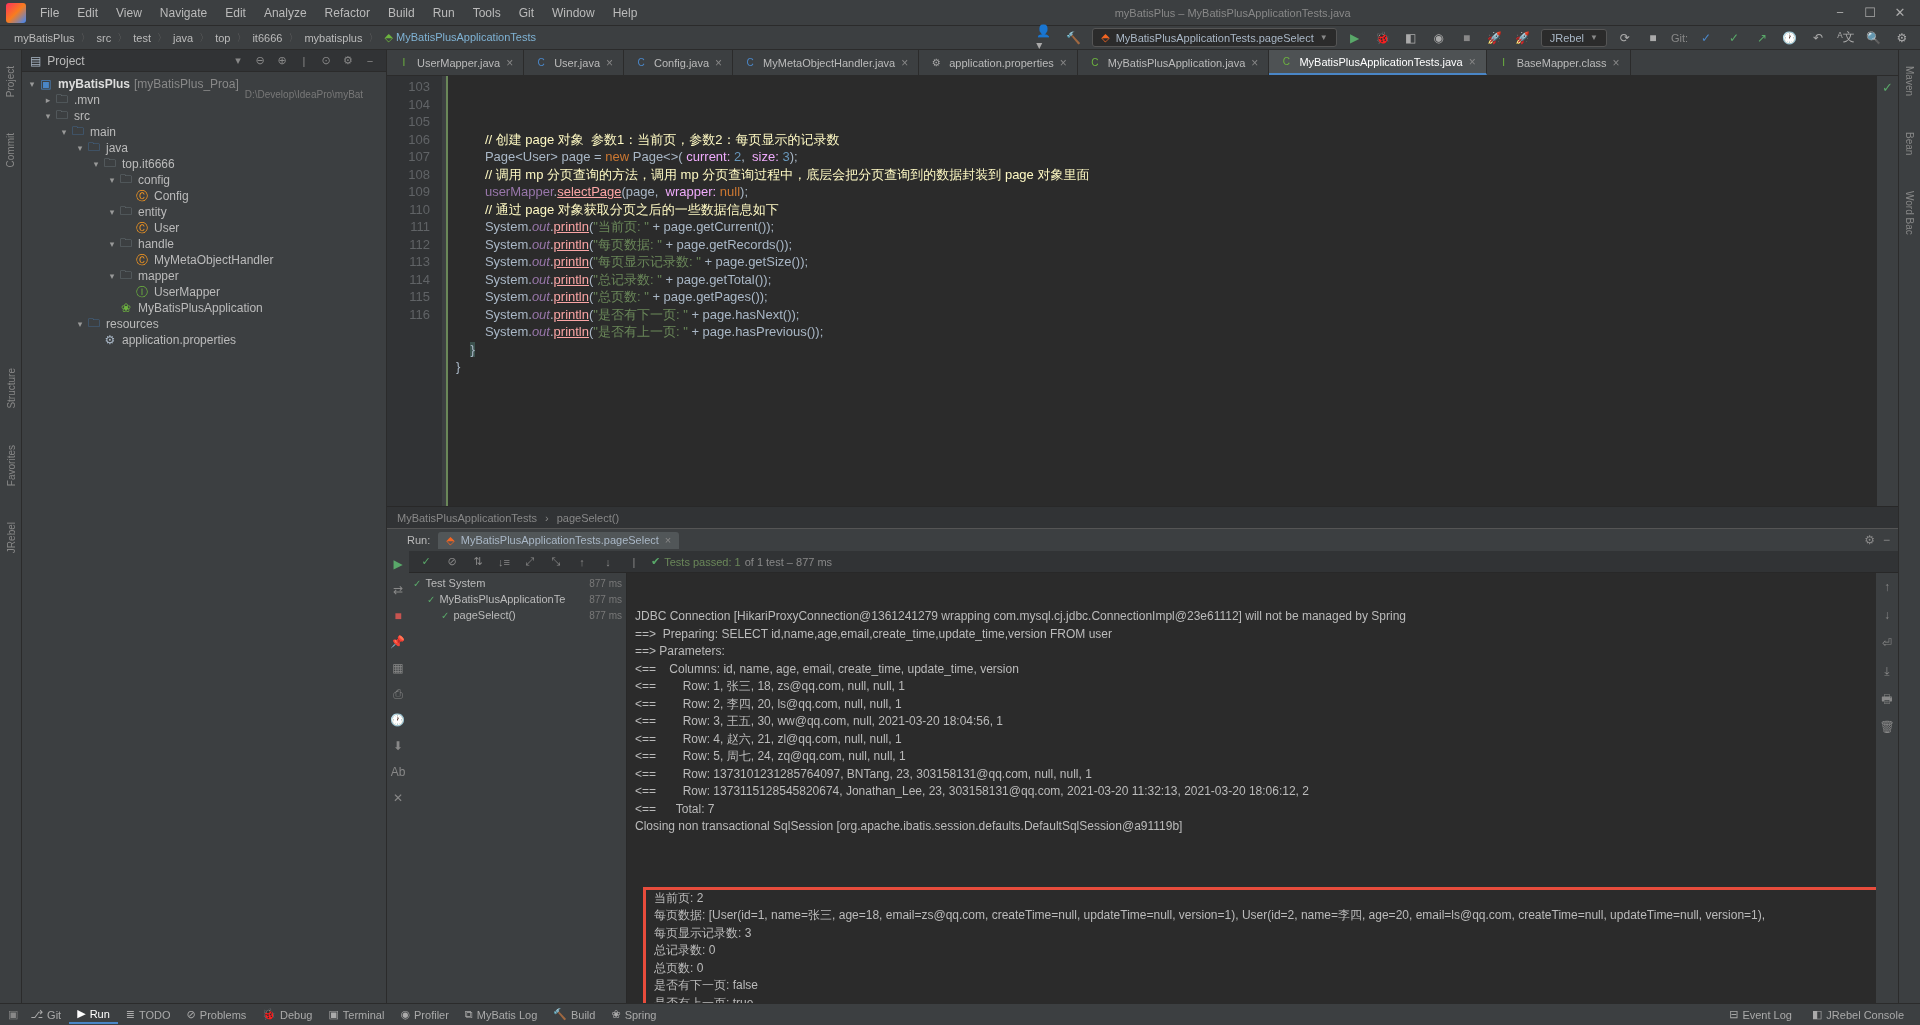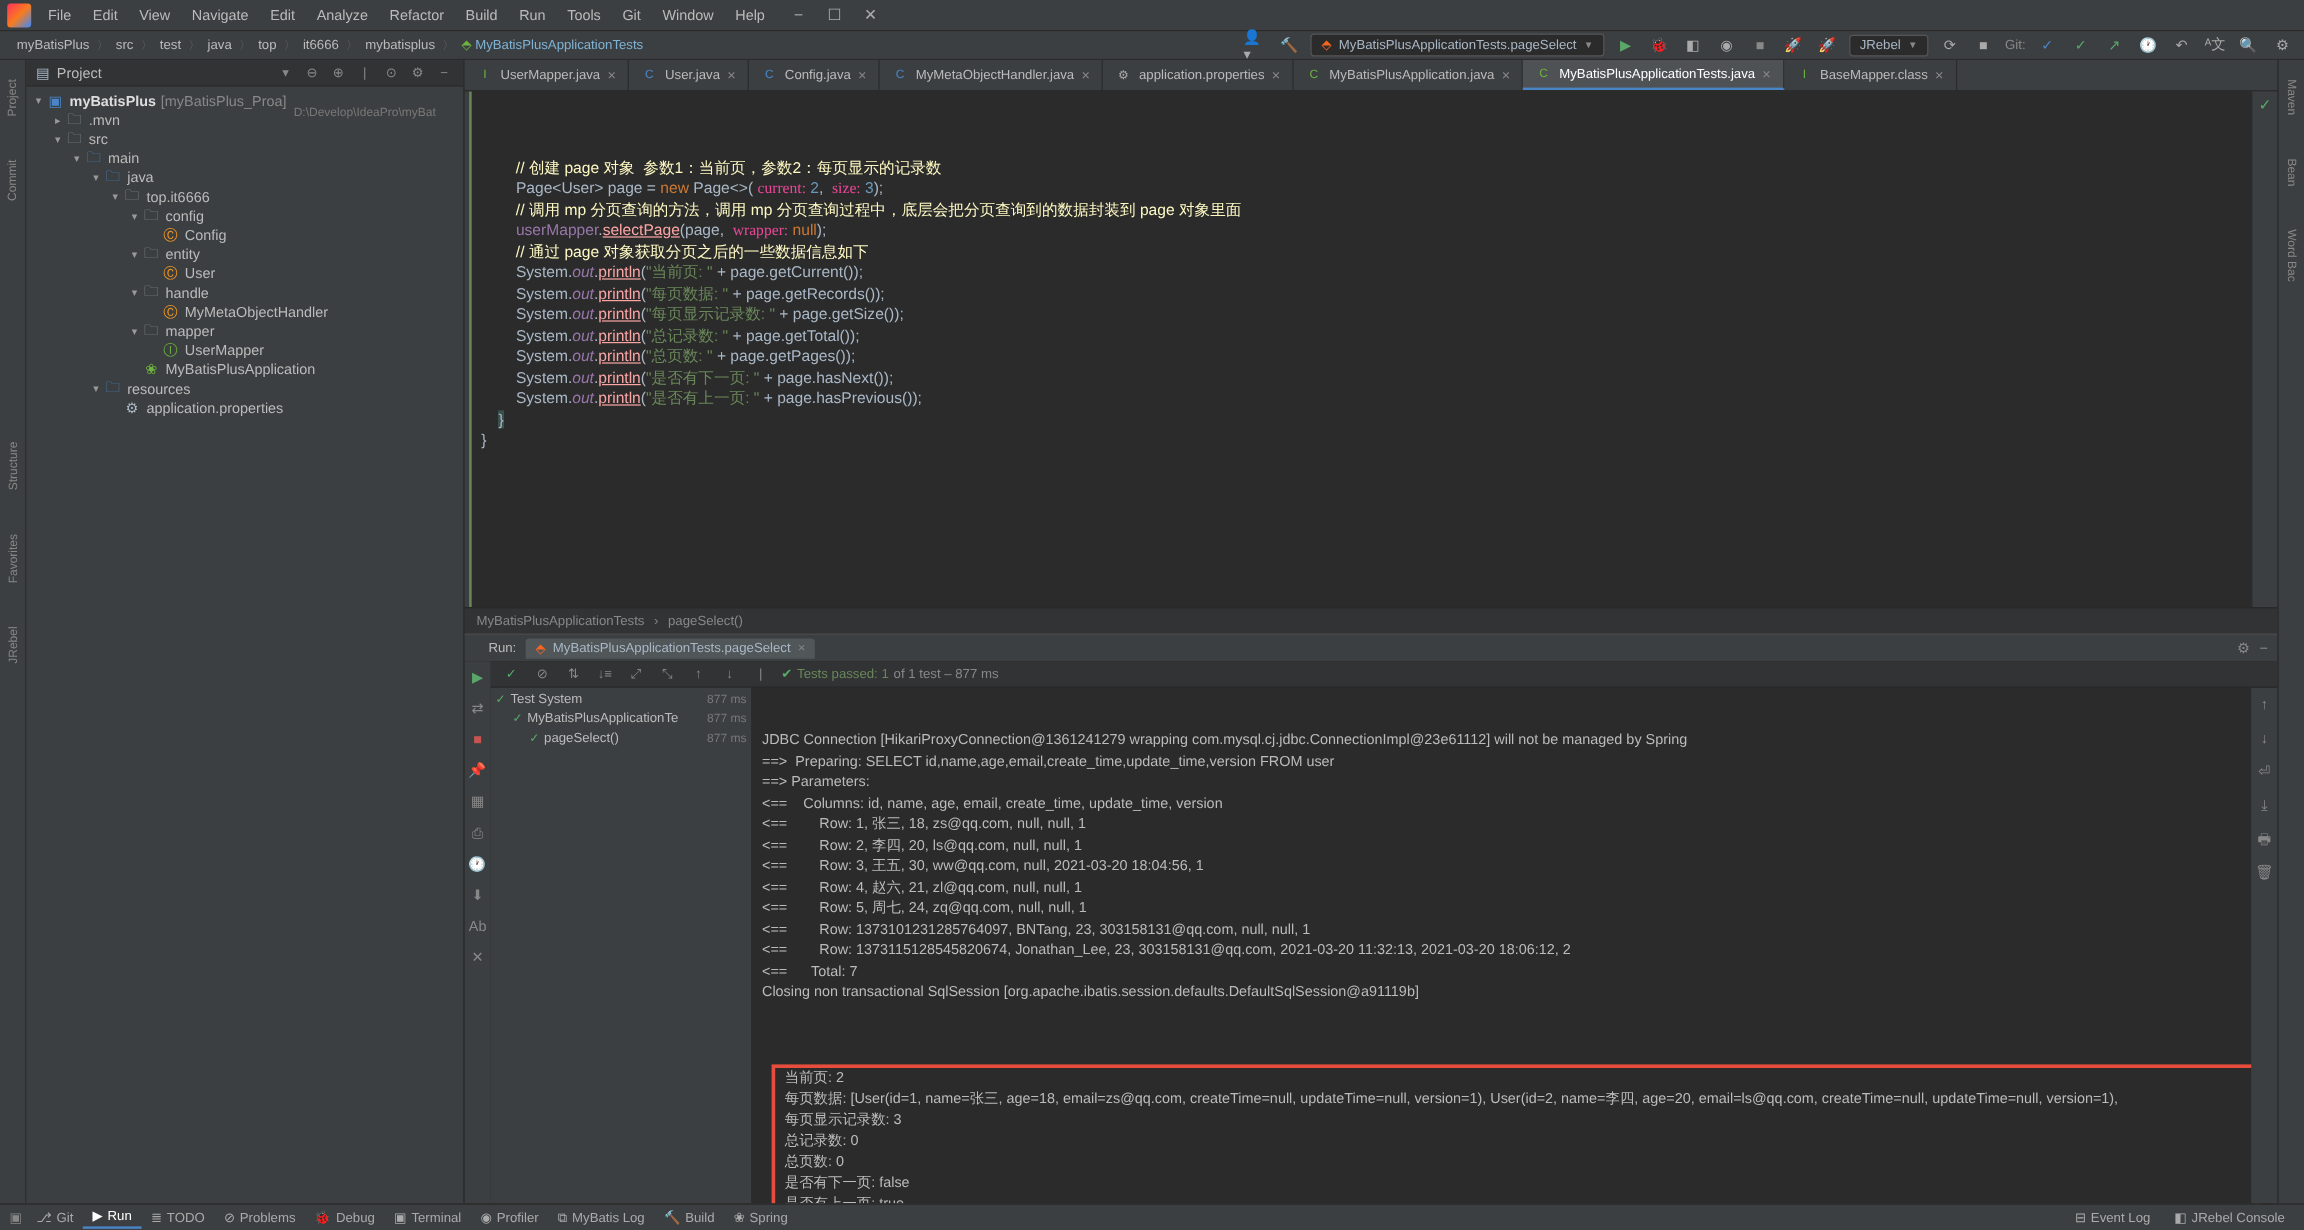--- a/index.html
+++ b/index.html
@@ -56,21 +56,21 @@
 .code-lines { flex: 1; padding: 2px 0; line-height: 17.5px; position: relative; overflow: hidden; white-space: pre; }
 .code-margin { position: absolute; left: 0; top: 0; bottom: 0; width: 6px; background: #3c3f41; border-right: 2px solid #6a8759; }
 .code-line { padding-left: 14px; }
 .k-comment { color: #fef9c3; }
 .k-keyword { color: #cc7832; }
 .k-string { color: #6a8759; }
 .k-number { color: #6897bb; }
 .k-type { color: #a9b7c6; }
 .k-static { color: #9876aa; font-style: italic; }
 .k-method { color: #fca5a5; text-decoration: underline; }
-.k-param { color: #ec4899; font-family: Liberation Serif, serif; }
+.k-param { color: #f0abfc; }
 .k-field { color: #9876aa; }
 .bulb { position: absolute; left: -16px; color: #ffc66d; font-size: 13px; }
 .breadcrumb-bar { height: 22px; background: #313335; border-top: 1px solid #282828; display: flex; align-items: center; padding: 0 10px; gap: 8px; font-size: 11px; color: #888; }
 .right-gutter { width: 22px; background: #3c3f41; border-left: 1px solid #2b2b2b; }
 .right-gutter2 { width: 22px; background: #3c3f41; border-left: 1px solid #2b2b2b; display: flex; flex-direction: column; align-items: center; padding-top: 8px; gap: 20px; }
 
 .run-panel { height: 475px; background: #2b2b2b; display: flex; flex-direction: column; border-top: 1px solid #555; }
 .run-tabs { height: 22px; background: #3c3f41; display: flex; align-items: center; padding: 0 8px; gap: 8px; }
 .run-tabs .label { color: #bbb; font-size: 11px; margin-left: 12px; }
 .run-tab { background: #515658; padding: 2px 8px; border-radius: 3px 3px 0 0; display: flex; align-items: center; gap: 6px; font-size: 11px; }
@@ -113,20 +113,21 @@
       <div class="menu-item">Edit</div>
       <div class="menu-item">Analyze</div>
       <div class="menu-item">Refactor</div>
       <div class="menu-item">Build</div>
       <div class="menu-item">Run</div>
       <div class="menu-item">Tools</div>
       <div class="menu-item">Git</div>
       <div class="menu-item">Window</div>
       <div class="menu-item">Help</div>
     </div>
+  <div class="title-text">myBatisPlus – MyBatisPlusApplicationTests.java</div>
   <div class="window-ctrls">
     <div class="window-ctrl">−</div>
     <div class="window-ctrl">☐</div>
     <div class="window-ctrl">✕</div>
   </div>
 </div>
 
 <div class="navbar">
   <div id="crumbs" style="display:flex;align-items:center">
       <span class="crumb">myBatisPlus</span>
@@ -327,20 +328,36 @@
           <span>MyBatisPlusApplicationTests.java</span>
           <span class="tab-close">×</span>
         </div>
         <div class="editor-tab">
           <span class="tab-icon" style="color:#6cb33f">I</span>
           <span>BaseMapper.class</span>
           <span class="tab-close">×</span>
         </div>
       </div>
     <div class="code-body">
+      <div class="gutter" id="line-gutter">
+          <div>103</div>
+          <div>104</div>
+          <div>105</div>
+          <div>106</div>
+          <div>107</div>
+          <div>108</div>
+          <div>109</div>
+          <div>110</div>
+          <div>111</div>
+          <div>112</div>
+          <div>113</div>
+          <div>114</div>
+          <div>115</div>
+          <div>116</div>
+        </div>
       <div class="code-lines" id="code-lines">
         <div class="code-margin"></div>
       <div class="code-line"><span class="k-comment">        // 创建 page 对象  参数1：当前页，参数2：每页显示的记录数</span></div><div class="code-line">        <span class="k-type">Page&lt;User&gt; page</span> = <span class="k-keyword">new</span> <span class="k-type">Page&lt;&gt;</span>( <span class="k-param">current:</span> <span class="k-number">2</span>,  <span class="k-param">size:</span> <span class="k-number">3</span>);</div><div class="code-line"><span class="k-comment">        // 调用 mp 分页查询的方法，调用 mp 分页查询过程中，底层会把分页查询到的数据封装到 page 对象里面</span></div><div class="code-line">        <span class="k-field">userMapper</span>.<span class="k-method">selectPage</span>(page,  <span class="k-param">wrapper:</span> <span class="k-keyword">null</span>);</div><div class="code-line"><span class="k-comment">        // 通过 page 对象获取分页之后的一些数据信息如下</span></div><div class="code-line">        <span class="k-type">System</span>.<span class="k-static">out</span>.<span class="k-method">println</span>(<span class="k-string">"当前页: "</span> + page.getCurrent());</div><div class="code-line">        <span class="k-type">System</span>.<span class="k-static">out</span>.<span class="k-method">println</span>(<span class="k-string">"每页数据: "</span> + page.getRecords());</div><div class="code-line">        <span class="k-type">System</span>.<span class="k-static">out</span>.<span class="k-method">println</span>(<span class="k-string">"每页显示记录数: "</span> + page.getSize());</div><div class="code-line">        <span class="k-type">System</span>.<span class="k-static">out</span>.<span class="k-method">println</span>(<span class="k-string">"总记录数: "</span> + page.getTotal());</div><div class="code-line">        <span class="k-type">System</span>.<span class="k-static">out</span>.<span class="k-method">println</span>(<span class="k-string">"总页数: "</span> + page.getPages());</div><div class="code-line">        <span class="k-type">System</span>.<span class="k-static">out</span>.<span class="k-method">println</span>(<span class="k-string">"是否有下一页: "</span> + page.hasNext());</div><div class="code-line">        <span class="k-type">System</span>.<span class="k-static">out</span>.<span class="k-method">println</span>(<span class="k-string">"是否有上一页: "</span> + page.hasPrevious());</div><div class="code-line">    <span class="bulb">💡</span><span style="background:#3b514d">}</span></div><div class="code-line">}</div></div>
       <div class="right-gutter">
         <div style="height:16px;display:flex;justify-content:center;padding-top:4px">
             <span style="color:#59a869">✓</span>
           </div>
       </div>
     </div>
     <div class="breadcrumb-bar">

